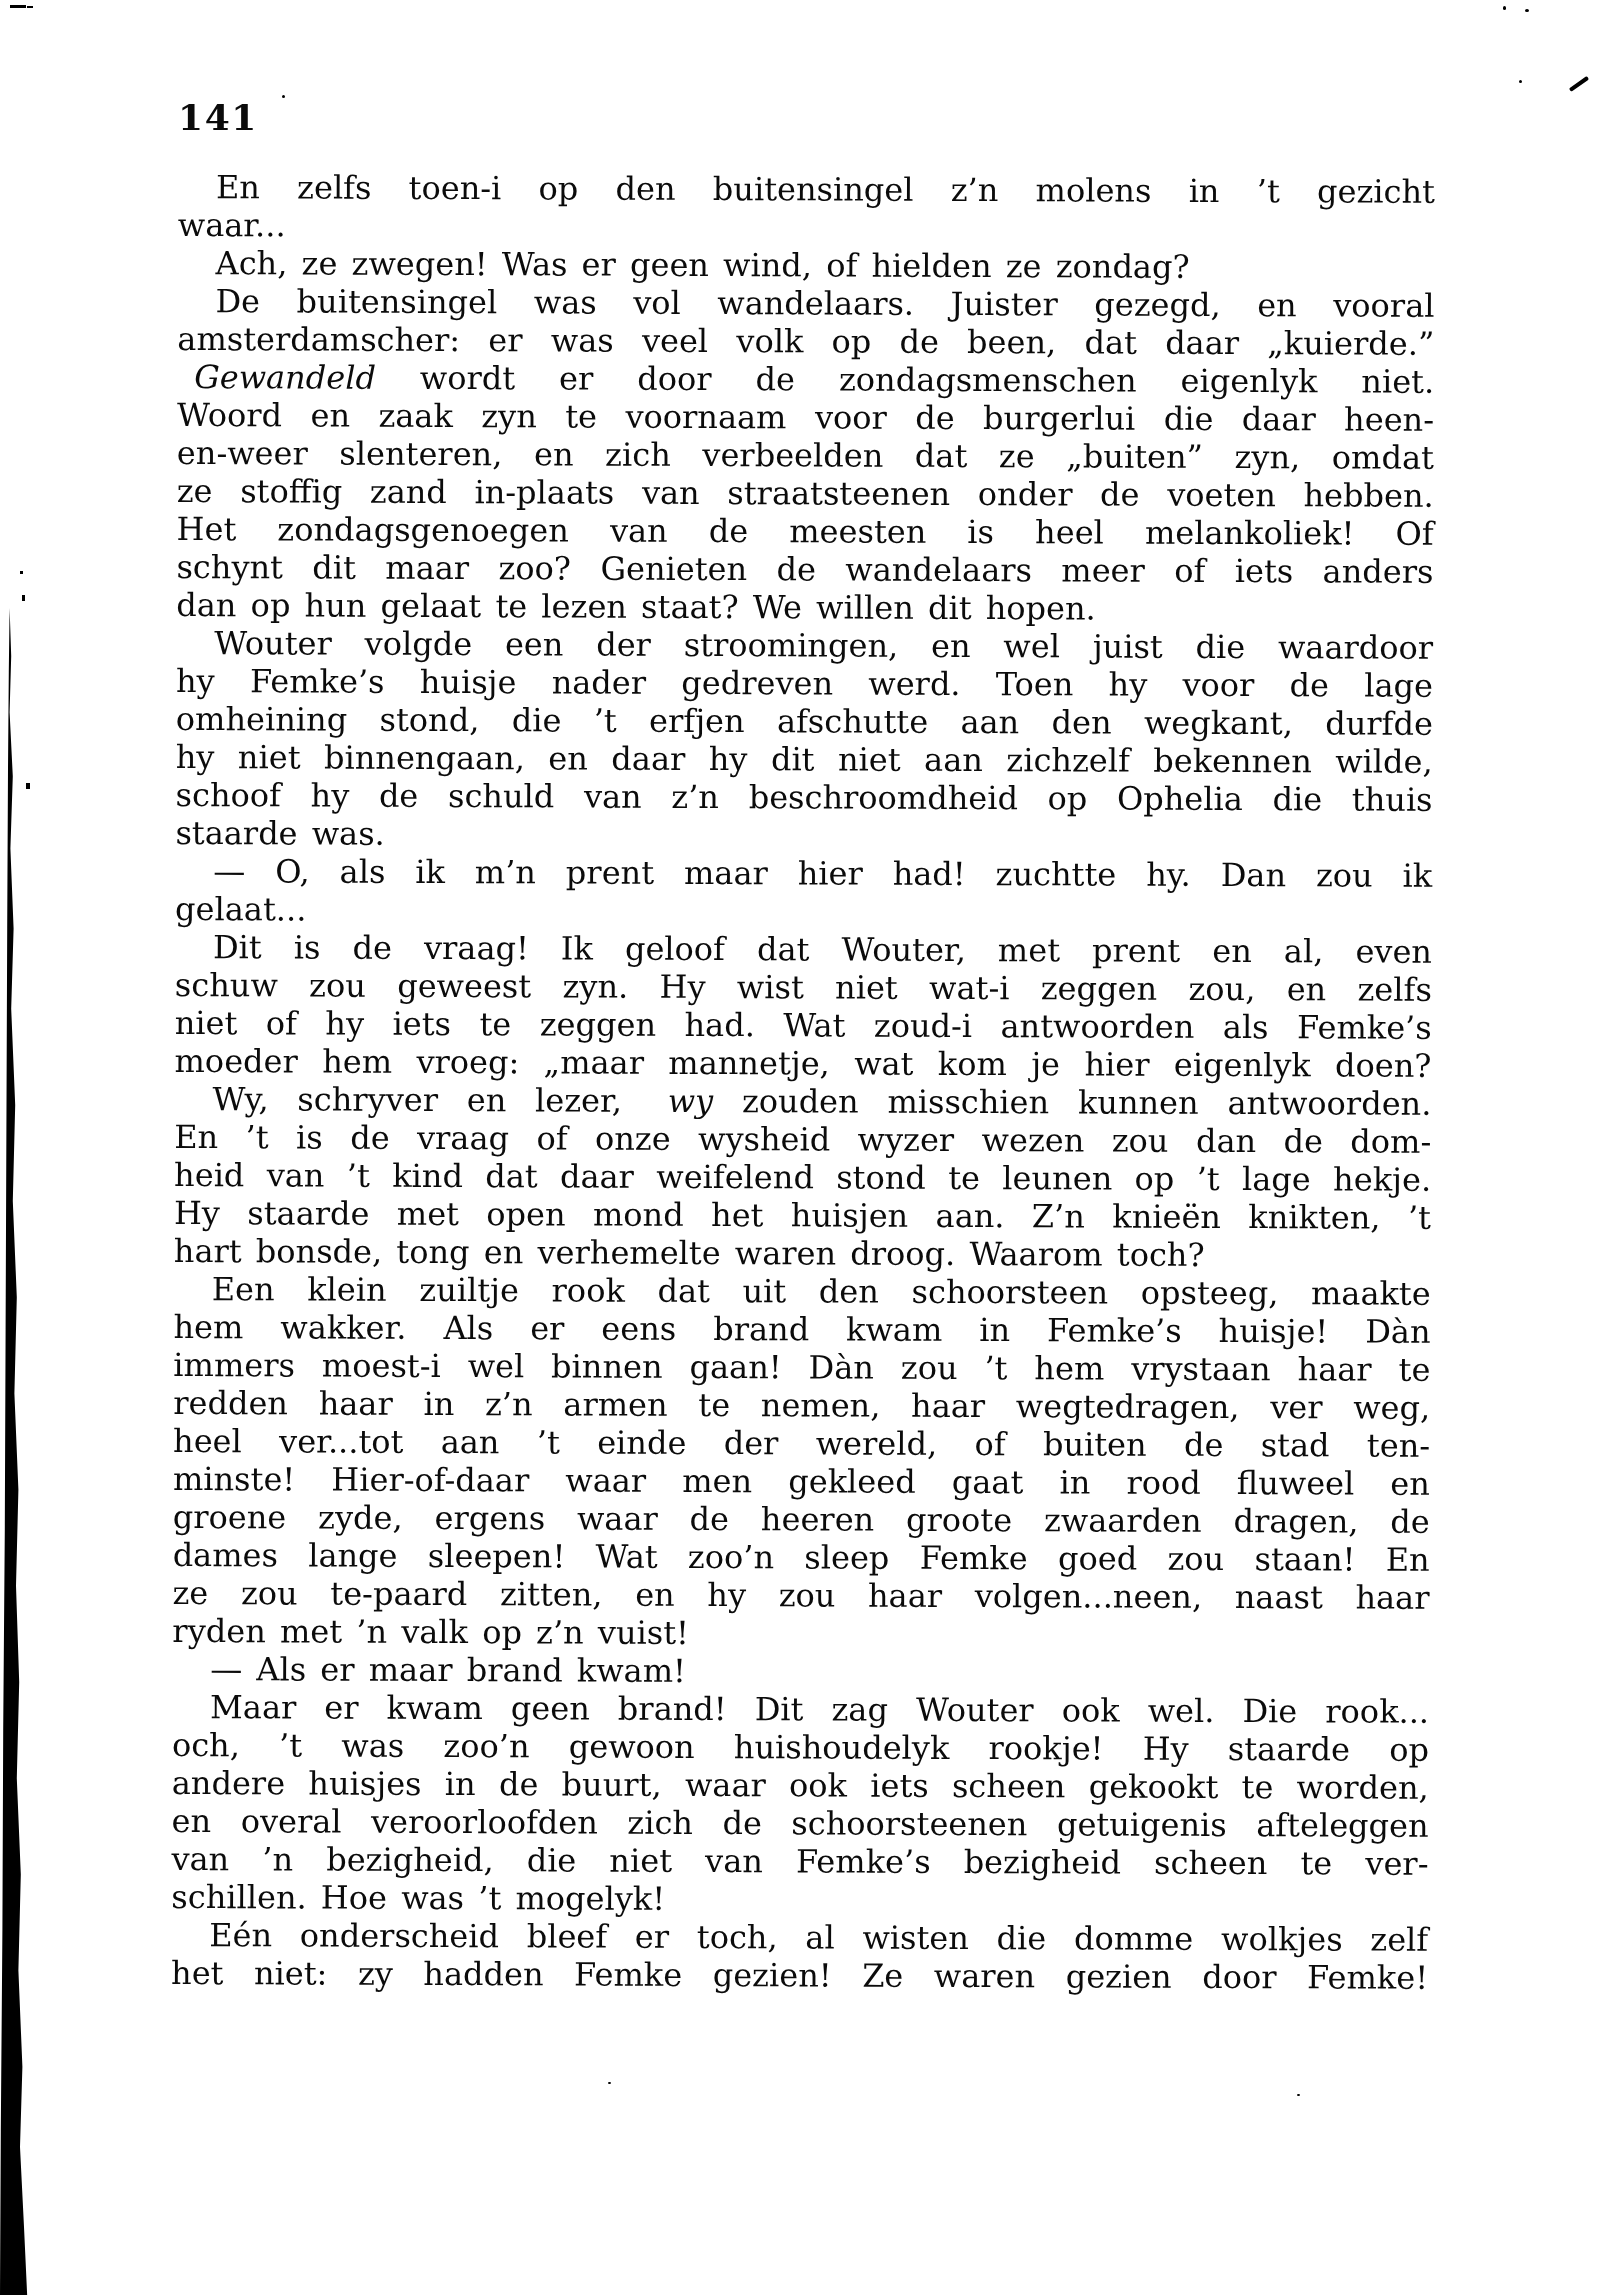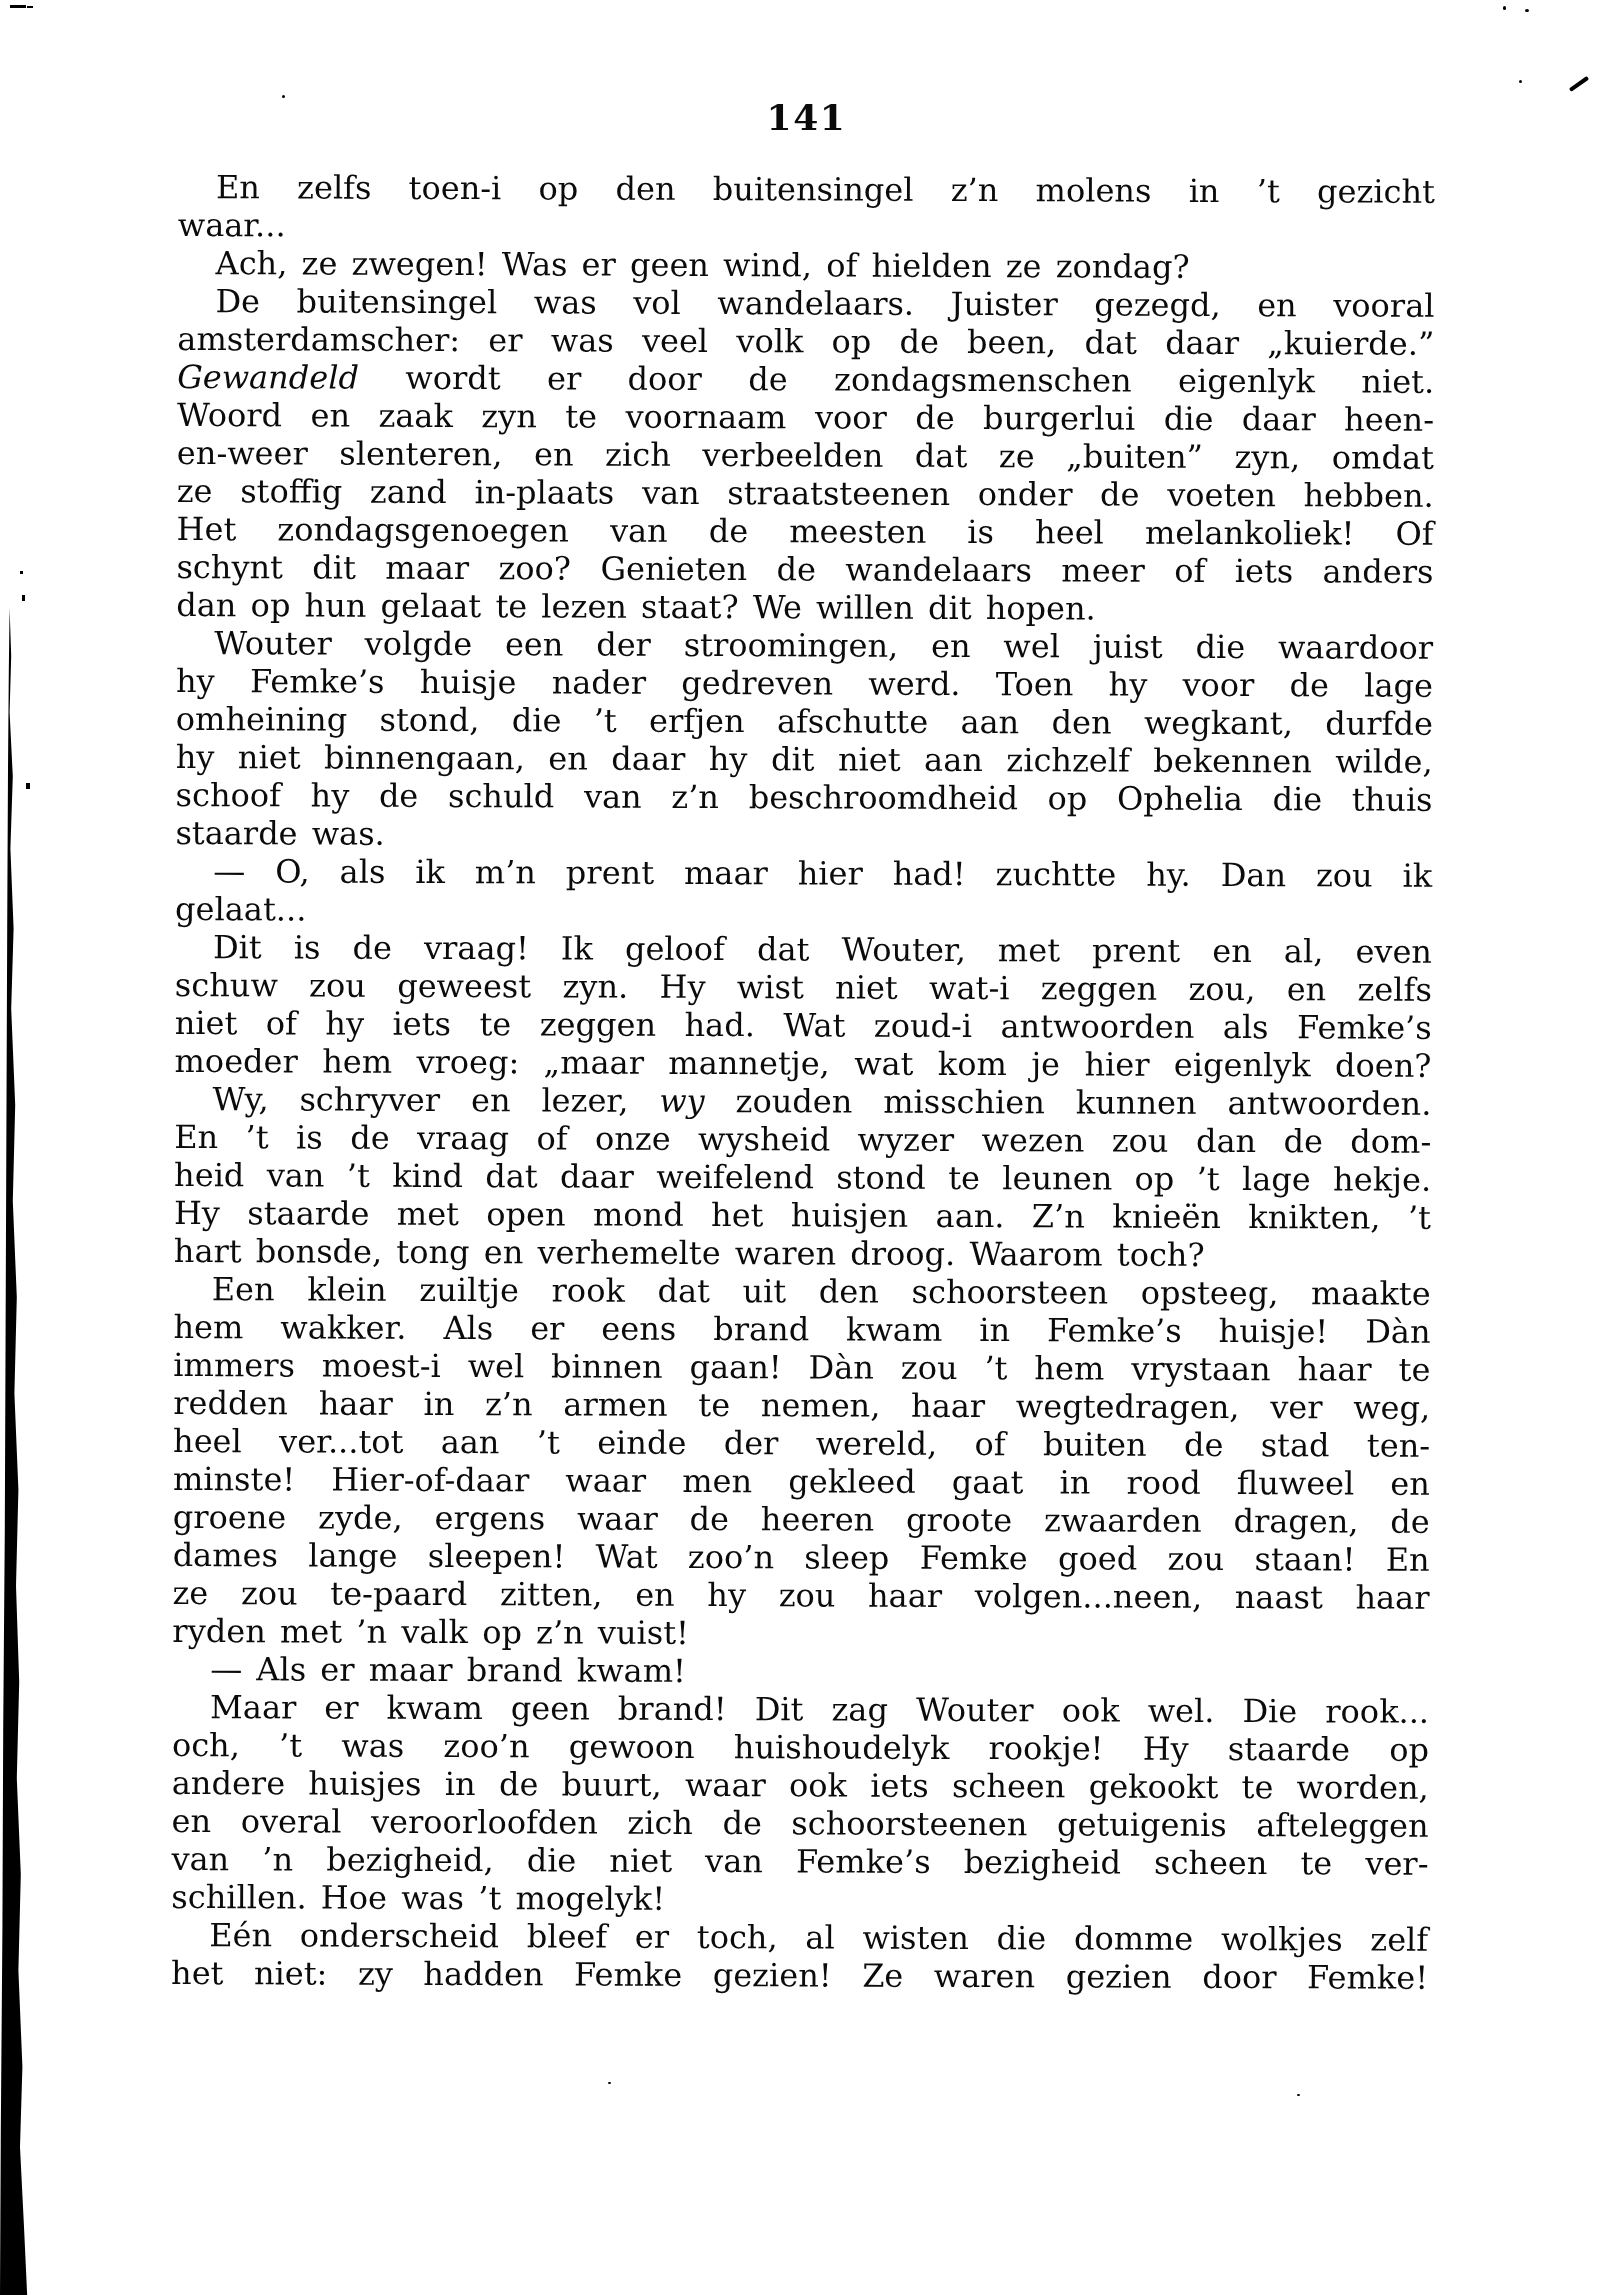--- a/index.html
+++ b/index.html
@@ -7,39 +7,39 @@
     width:1601px;height:2295px;
     background:#ffffff;
     position:relative;
     overflow:hidden;
     font-family:"DejaVu Serif", serif;
     color:#0b0b0b;
   }
   .sheet{position:absolute;inset:0;background:#ffffff;}
   .page-number{
     position:absolute;top:96px;left:178px;width:1257px;
-    text-align:center;
+    text-align:left;
     font-size:36px;font-weight:bold;letter-spacing:1.6px;
     color:#0b0b0b;
   }
   .text-block{
     position:absolute;left:178px;top:168px;width:1257px;
     font-size:32px;line-height:38px;
     transform:rotate(0.22deg);
     transform-origin:0 0;
   }
   .line{
     text-align:justify;
     text-align-last:justify;
     height:38px;
     white-space:nowrap;
   }
   .line.ind{ text-indent:38px; }
   .line.end{ text-align:left; text-align-last:left; word-spacing:4px; }
-  .it{ font-style:italic; }
+  .it{ font-style:italic;margin-left:17px; }
 
   
   .binding{
     position:absolute;left:0;top:608px;width:32px;height:1688px;
   }
   .mark{ position:absolute;background:#000; }
   .slash{
     position:absolute;left:1568px;top:82px;width:21.6px;height:4px;
     background:#000;transform:rotate(-35deg);border-radius:1.6px;
   }

